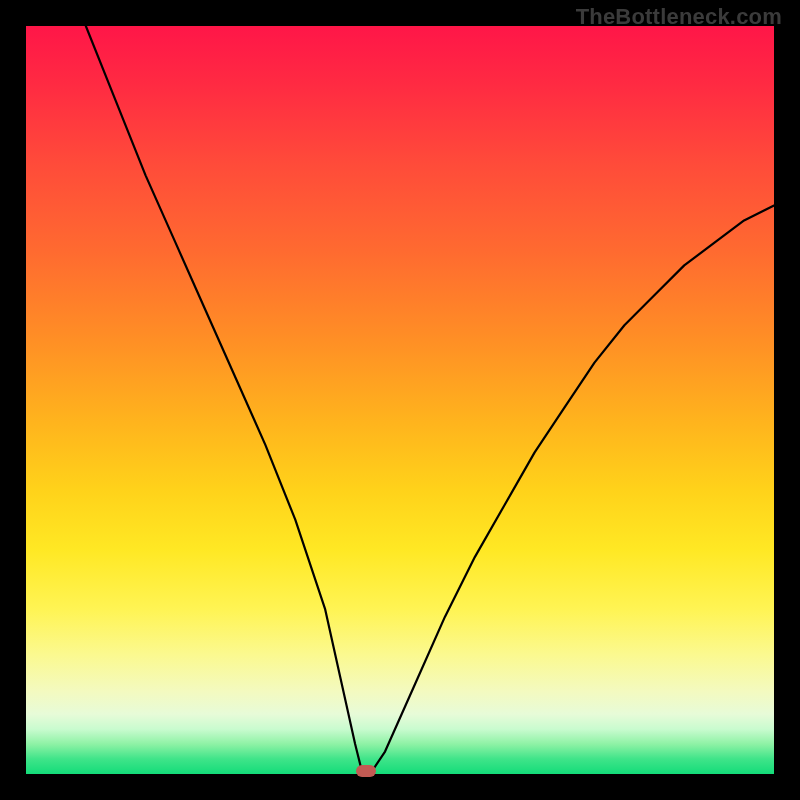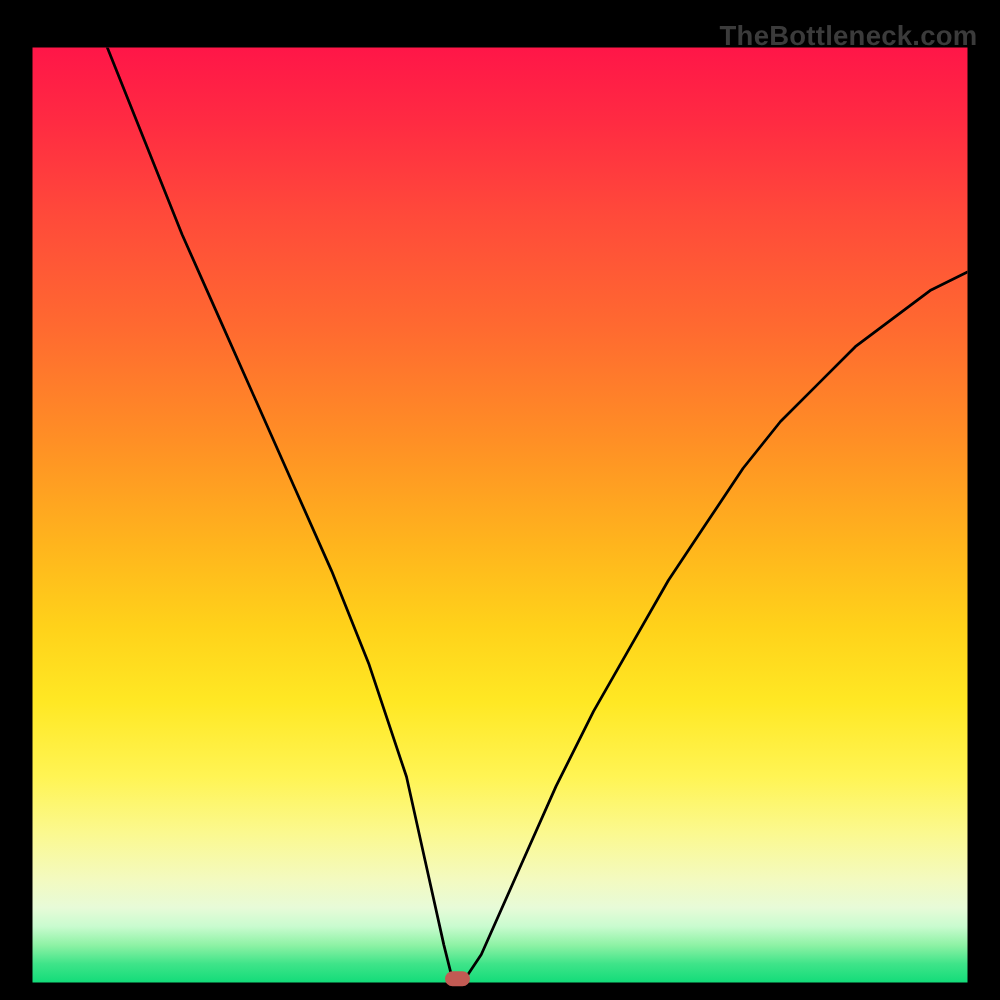--- a/index.html
+++ b/index.html
@@ -9,21 +9,20 @@
     height: 800px;
     background: #000;
     font-family: Arial, Helvetica, sans-serif;
     overflow: hidden;
   }
   .frame {
     position: relative;
     width: 800px;
     height: 736px;
     background: #000;
-    margin-top: 12px;
   }
   .watermark {
     position: absolute;
     top: 4px;
     right: 18px;
     color: #3b3b3b;
     font-size: 22px;
     font-weight: bold;
     letter-spacing: 0.2px;
     z-index: 20;

